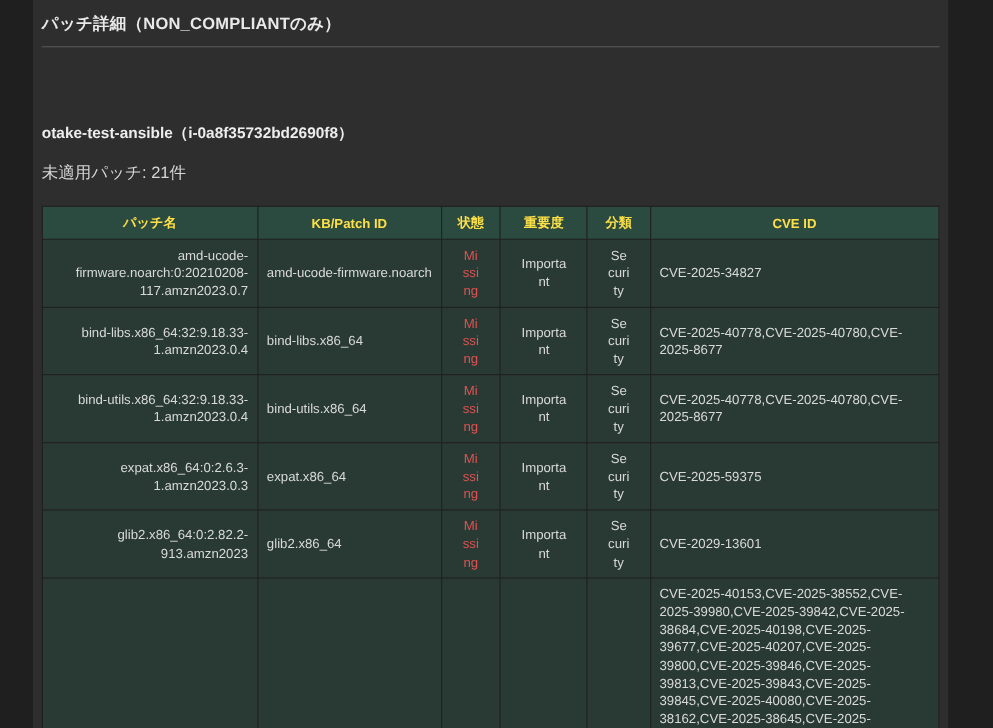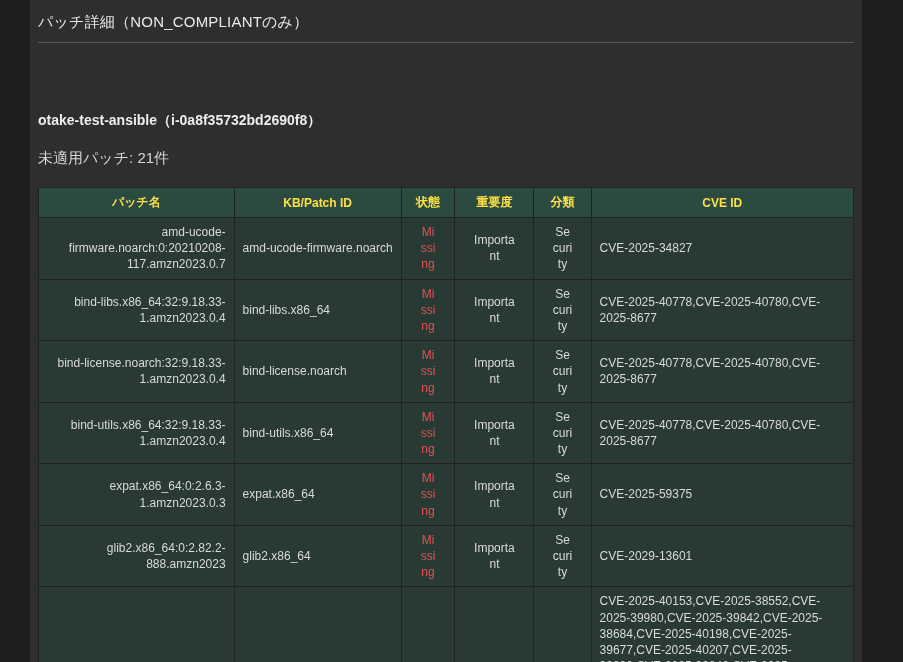--- a/index.html
+++ b/index.html
@@ -14,21 +14,21 @@
     position: absolute;
     left: 30px; top: 0;
     width: 832px; height: 662px;
     background: var(--panel-bg, #2e2e2e);
     padding: 10px 8px 0 8px;
     color: #dcdcdc;
     overflow: hidden;
   }
   .page-title {
     font-size: 15px;
-    font-weight: normal;
+    font-weight: bold;
     color: #e9e9e9;
     margin: 2px 0 0 0;
     letter-spacing: 0.2px;
     line-height: 19px;
   }
   .title-divider {
     border: none;
     border-top: 1px solid #585858;
     margin: 11px 0 0 0;
   }
@@ -115,45 +115,37 @@
         </tr>
         <tr>
           <td class="col-name">bind-libs.x86_64:32:9.18.33-1.amzn2023.0.4</td>
           <td class="col-kb">bind-libs.x86_64</td>
           <td class="col-status cell-center cell-status">Missing</td>
           <td class="col-sev cell-center">Important</td>
           <td class="col-class cell-center">Security</td>
           <td class="col-cve">CVE-2025-40778,CVE-2025-40780,CVE-2025-8677</td>
         </tr>
         <tr>
-          <td class="col-name">bind-license.noarch:32:9.18.33-1.amzn2023.0.4</td>
-          <td class="col-kb">bind-license.noarch</td>
-          <td class="col-status cell-center cell-status">Missing</td>
-          <td class="col-sev cell-center">Important</td>
-          <td class="col-class cell-center">Security</td>
-          <td class="col-cve">CVE-2025-40778,CVE-2025-40780,CVE-2025-8677</td>
-        </tr>
-        <tr>
           <td class="col-name">bind-utils.x86_64:32:9.18.33-1.amzn2023.0.4</td>
           <td class="col-kb">bind-utils.x86_64</td>
           <td class="col-status cell-center cell-status">Missing</td>
           <td class="col-sev cell-center">Important</td>
           <td class="col-class cell-center">Security</td>
           <td class="col-cve">CVE-2025-40778,CVE-2025-40780,CVE-2025-8677</td>
         </tr>
         <tr>
           <td class="col-name">expat.x86_64:0:2.6.3-1.amzn2023.0.3</td>
           <td class="col-kb">expat.x86_64</td>
           <td class="col-status cell-center cell-status">Missing</td>
           <td class="col-sev cell-center">Important</td>
           <td class="col-class cell-center">Security</td>
           <td class="col-cve">CVE-2025-59375</td>
         </tr>
         <tr>
-          <td class="col-name">glib2.x86_64:0:2.82.2-888.amzn2023</td>
+          <td class="col-name">glib2.x86_64:0:2.82.2-913.amzn2023</td>
           <td class="col-kb">glib2.x86_64</td>
           <td class="col-status cell-center cell-status">Missing</td>
           <td class="col-sev cell-center">Important</td>
           <td class="col-class cell-center">Security</td>
           <td class="col-cve">CVE-2029-13601</td>
         </tr>
         <tr>
           <td class="col-name"></td>
           <td class="col-kb"></td>
           <td class="col-status cell-center cell-status"></td>

